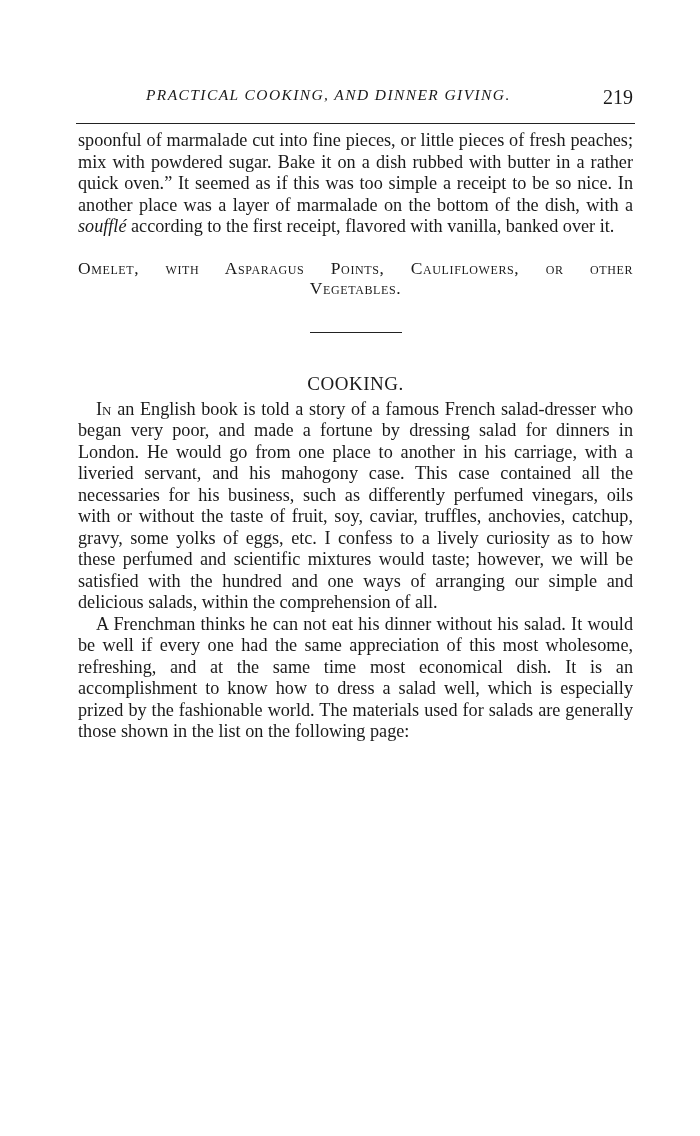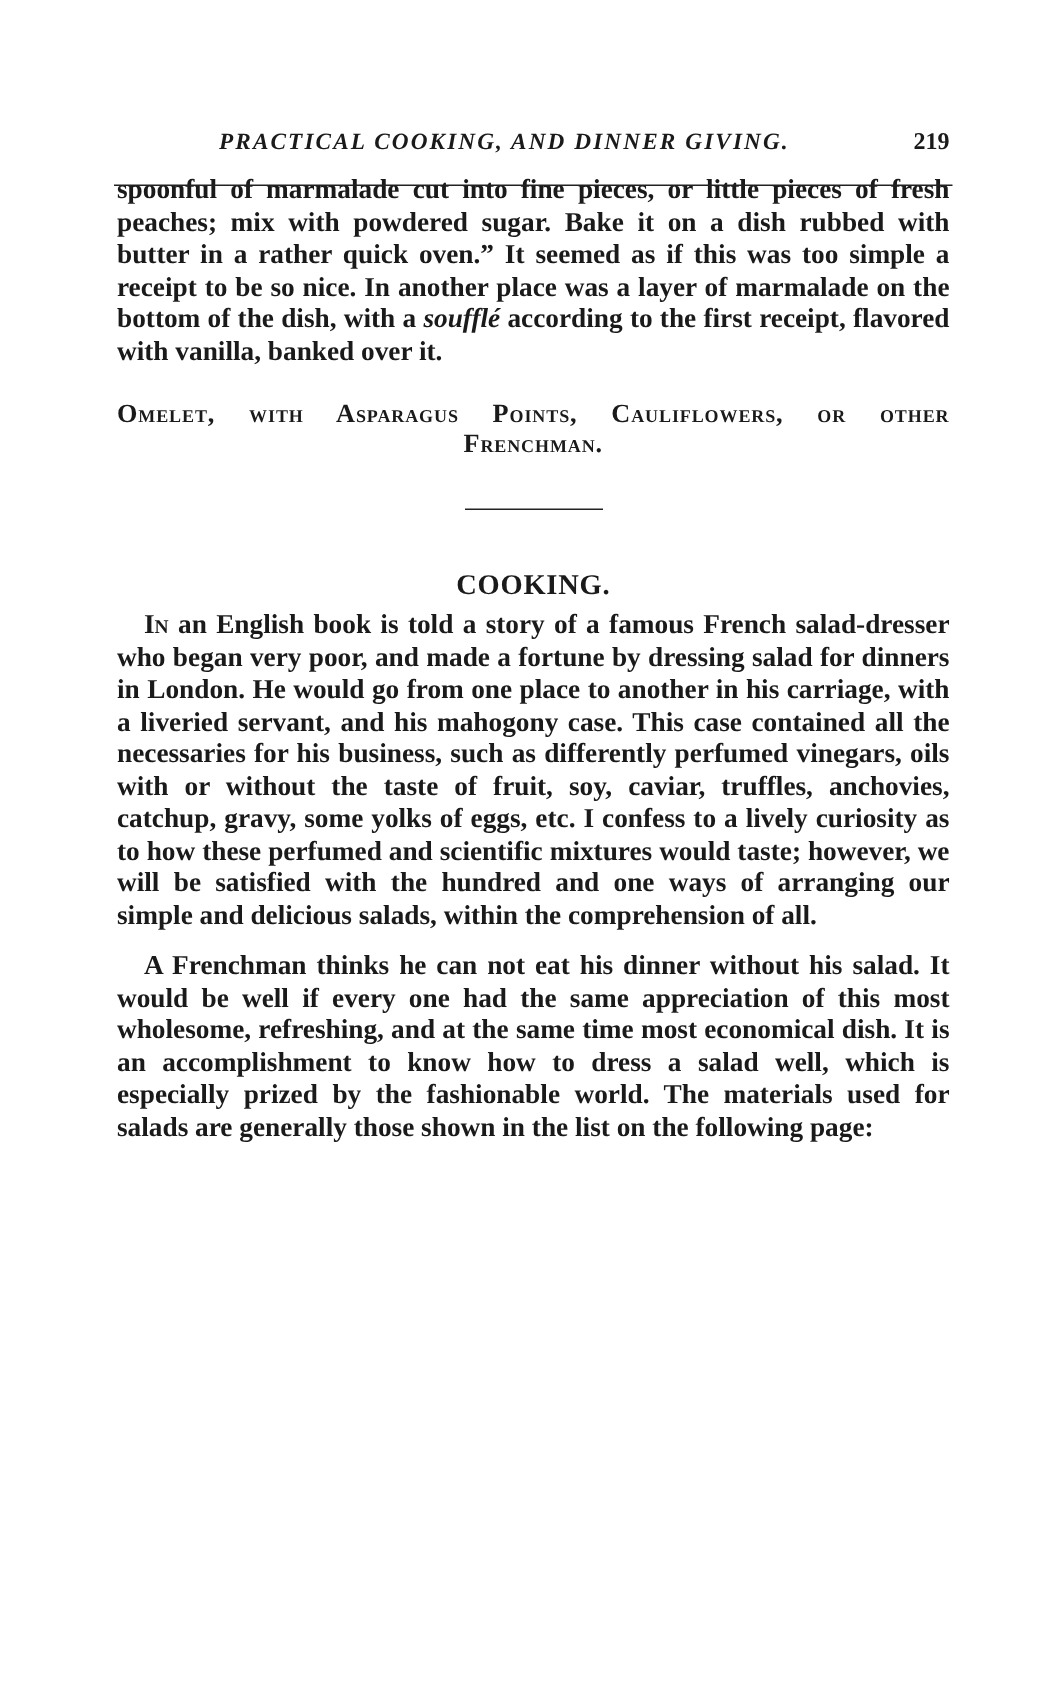--- a/index.html
+++ b/index.html
@@ -13,56 +13,55 @@
       position: relative;
       overflow: hidden;
       font-family: "Liberation Serif", "DejaVu Serif", serif;
       color: #1a1a1a;
     }
     .page {
       position: absolute;
       left: 78px;
       top: 80px;
       width: 555px;
-      font-weight: bold;
     }
     .running-head {
       position: relative;
       height: 36px;
     }
     .running-title {
       position: absolute;
       left: 68px;
       top: 6px;
       font-style: italic;
       font-size: 15.5px;
       letter-spacing: 1.4px;
       white-space: nowrap;
     }
     .page-number {
       position: absolute;
       right: 0;
       top: 6px;
-      font-size: 16px;
+      font-size: 20px;
     }
     .head-rule {
       position: absolute;
       left: -2px;
       right: -2px;
       top: 43px;
       height: 0;
       border-top: 1.5px solid #222;
     }
     .body-text {
       font-size: 18.2px;
       line-height: 21.5px;
       text-align: justify;
       margin: 0;
     }
-    .block1 { }
+    .block1 { margin-top: 14px; }
     .section-head {
       text-align: center;
       font-variant: small-caps;
       font-size: 17.5px;
       line-height: 20px;
       letter-spacing: 0.6px;
       margin: 20px 0 13px 0;
       text-align-last: center;
     }
     .section-head .line1 {
@@ -76,38 +75,38 @@
       margin: 34px auto 0 auto;
       border-top: 1.5px solid #222;
     }
     .salads-title {
       text-align: center;
       font-size: 19px;
       letter-spacing: 0.5px;
       margin: 40px 0 4px 0;
     }
     .sc { font-variant: small-caps; }
-    .para-gap { margin-top: 12px; }
+    .para-gap { margin-top: 0; }
   </style>
 </head>
 <body>
 
 <div class="page">
 
   <div class="running-head">
     <span class="running-title">PRACTICAL COOKING, AND DINNER GIVING.</span>
     <span class="page-number">219</span>
     <div class="head-rule"></div>
   </div>
 
   <p class="body-text block1"><span>spoonful of marmalade cut into fine pieces, or little pieces of fresh peaches; mix with powdered sugar.  Bake it on a dish rubbed with butter in a rather quick oven.”  It seemed as if this was too simple a receipt to be so nice.  In another place was a layer of marmalade on the bottom of the dish, with a </span><i>soufflé</i><span> according to the first receipt, flavored with vanilla, banked over it.</span></p>
 
   <div class="section-head">
     <span class="line1">Omelet, with Asparagus Points, Cauliflowers, or other</span>
-    <span>Frenchman.</span>
+    <span>Vegetables.</span>
   </div>
 
 
   <div class="divider"></div>
 
   <div class="salads-title">COOKING.</div>
 
   <p class="body-text indent"><span class="sc">In</span><span> an English book is told a story of a famous French salad-dresser who began very poor, and made a fortune by dressing salad for dinners in London.  He would go from one place to another in his carriage, with a liveried servant, and his mahogony case.  This case contained all the necessaries for his business, such as differently perfumed vinegars, oils with or without the taste of fruit, soy, caviar, truffles, anchovies, catchup, gravy, some yolks of eggs, etc.  I confess to a lively curiosity as to how these perfumed and scientific mixtures would taste; however, we will be satisfied with the hundred and one ways of arranging our simple and delicious salads, within the comprehension of all.</span></p>
 
   <p class="body-text indent para-gap">A Frenchman thinks he can not eat his dinner without his salad.  It would be well if every one had the same appreciation of this most wholesome, refreshing, and at the same time most economical dish.  It is an accomplishment to know how to dress a salad well, which is especially prized by the fashionable world.  The materials used for salads are generally those shown in the list on the following page:</p>

